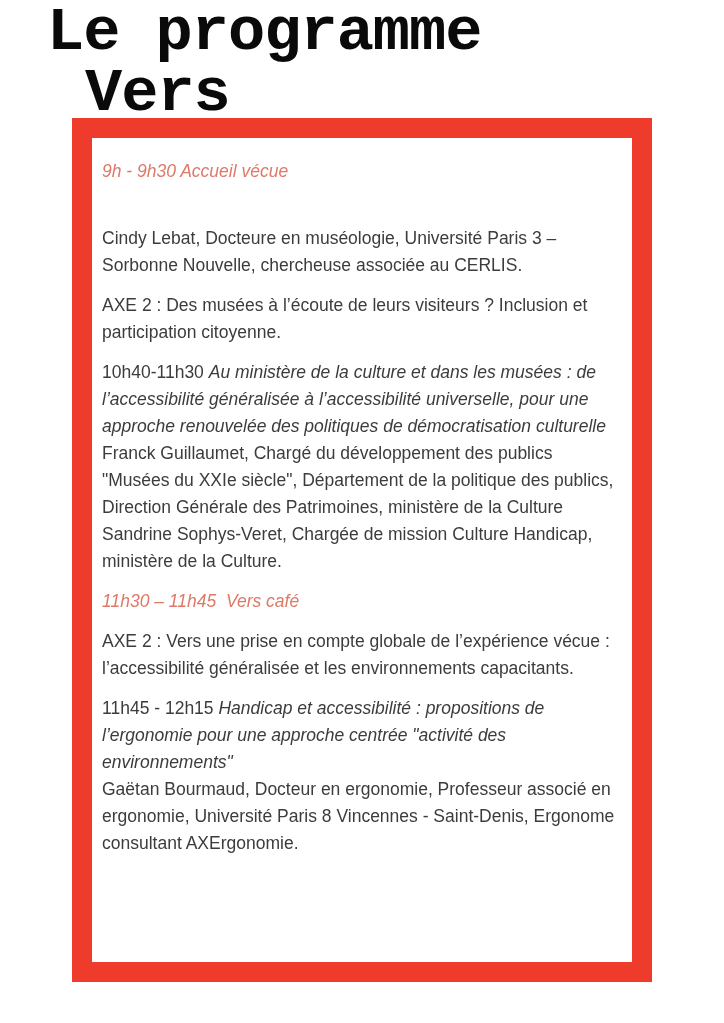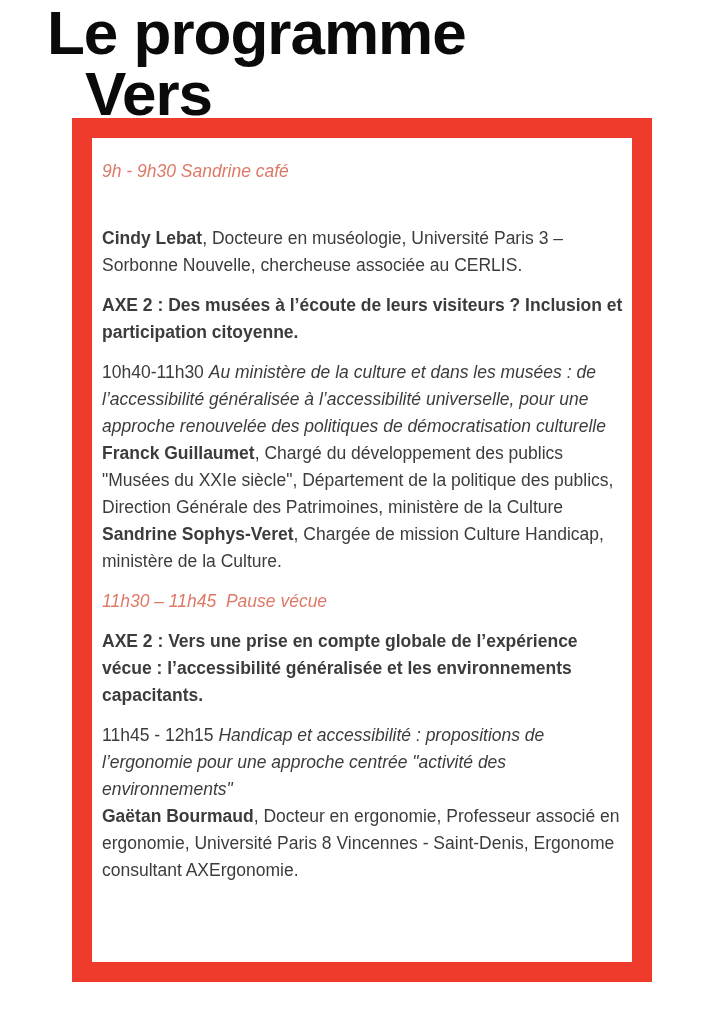--- a/index.html
+++ b/index.html
@@ -14,21 +14,21 @@
     width:724px;height:1023px;
     background:#ffffff;
     overflow:hidden;
     font-family:"Liberation Sans", sans-serif;
   }
   .title{
     position:absolute;
     left:47px;top:2px;
     z-index:2;
     color:var(--title);
-    font-family:Liberation Sans, sans-serif;
+    font-family:Liberation Mono, monospace;
     font-weight:bold;
     font-size:62px;
     line-height:61px;
     letter-spacing:-1px;
     white-space:nowrap;
   }
   .title .line2{padding-left:38px;}
   .frame{
     position:absolute;
     left:72px;top:118px;
@@ -43,39 +43,39 @@
     width:100%;height:100%;
     padding:20px 8px 0 10px;
     color:var(--text);
     font-size:17.5px;
     line-height:27px;
     overflow:hidden;
   }
   .para{margin:0 0 13px 0;}
   .para.break{white-space:pre-wrap;}
   .run.normal{font-style:normal;font-weight:normal;}
-  .run.bold{font-weight:bold;text-align:center;}
+  .run.bold{font-weight:normal;text-align:center;}
   .run.italic{font-style:italic;}
   .run.salmon-italic{color:var(--salmon);font-style:italic;}
 </style>
 </head>
 <body>
 
 <div class="page">
 
   <h1 class="title" style="margin:0;">
     <div class="line1">Le programme</div>
     <div class="line2">Vers</div>
   </h1>
 
   <div class="frame">
     <div class="content">
-        <div class="para break"><span class="run salmon-italic">9h - 9h30 Sandrine café</span></div>
+        <div class="para break"><span class="run salmon-italic">9h - 9h30 Accueil vécue</span></div>
         <div class="para session"><br><span class="run bold">Cindy Lebat</span><span class="run normal">, Docteure en muséologie, Université Paris 3 – Sorbonne Nouvelle, chercheuse associée au CERLIS.</span></div>
         <div class="para axis"><span class="run bold">AXE 2 : Des musées à l’écoute de leurs visiteurs ? Inclusion et participation citoyenne.</span></div>
         <div class="para session"><span class="run normal">10h40-11h30 </span><span class="run italic">Au ministère de la culture et dans les musées : de l’accessibilité généralisée à l’accessibilité universelle, pour une approche renouvelée des politiques de démocratisation culturelle</span><br><span class="run bold">Franck Guillaumet</span><span class="run normal">, Chargé du développement des publics "Musées du XXIe siècle", Département de la politique des publics, Direction Générale des Patrimoines, ministère de la Culture</span><br><span class="run bold">Sandrine Sophys-Veret</span><span class="run normal">, Chargée de mission Culture Handicap, ministère de la Culture.</span></div>
-        <div class="para break"><span class="run salmon-italic">11h30 – 11h45  Pause vécue</span></div>
+        <div class="para break"><span class="run salmon-italic">11h30 – 11h45  Vers café</span></div>
         <div class="para axis"><span class="run bold">AXE 2 : Vers une prise en compte globale de l’expérience vécue : l’accessibilité généralisée et les environnements capacitants.</span></div>
         <div class="para session"><span class="run normal">11h45 - 12h15 </span><span class="run italic">Handicap et accessibilité : propositions de l’ergonomie pour une approche centrée "activité des environnements"</span><br><span class="run bold">Gaëtan Bourmaud</span><span class="run normal">, Docteur en ergonomie, Professeur associé en ergonomie, Université Paris 8 Vincennes - Saint-Denis, Ergonome consultant AXErgonomie.</span></div>
       </div>
   </div>
 
 </div>
 
 </body></html>

